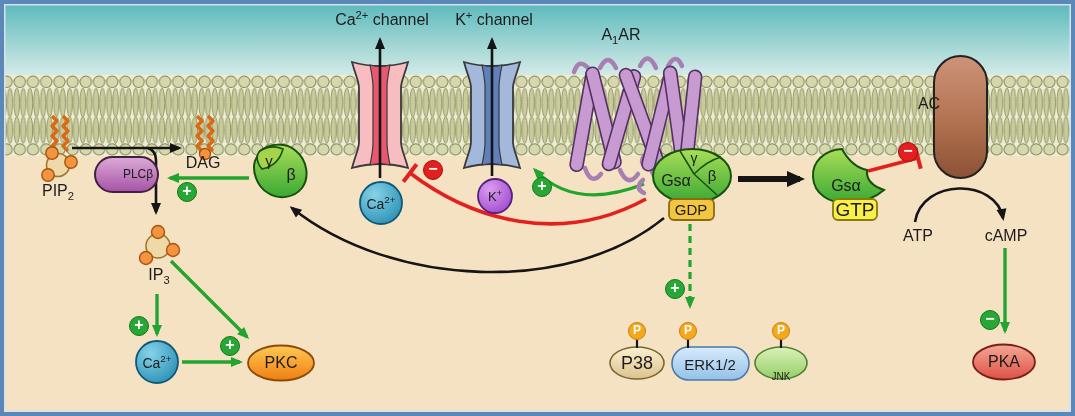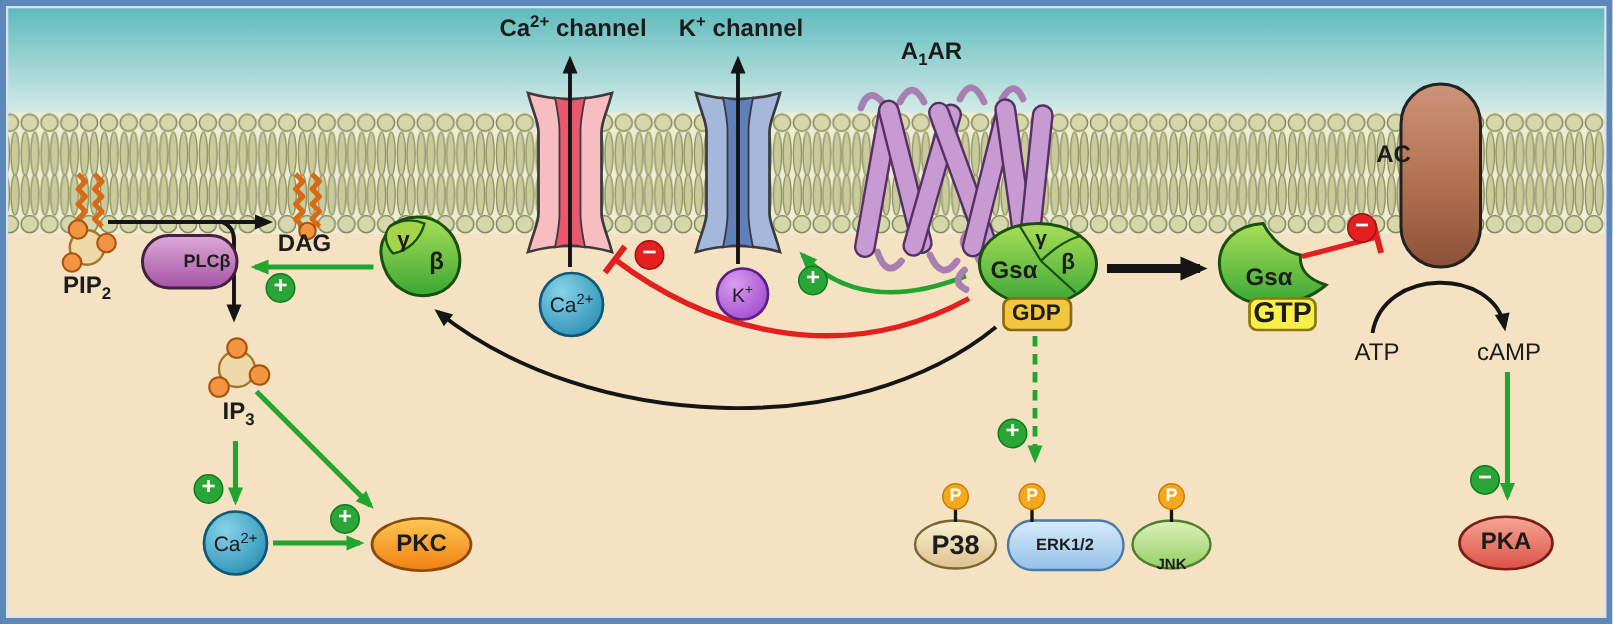--- a/index.html
+++ b/index.html
@@ -1,20 +1,20 @@
 <!DOCTYPE html>
 <html><head>
 <meta charset="utf-8">
 <style>
   html,body{margin:0;padding:0;background:#fff;}
   #fig{position:relative;width:1075px;height:416px;overflow:hidden;
        font-family:"Liberation Sans", sans-serif;color:#1c1c1c;}
   #art{position:absolute;left:0;top:0;}
   .lbl{position:absolute;transform:translate(-50%,-50%);white-space:nowrap;
-       font-size:16px;line-height:1;color:#1c1c1c;font-weight:bold;}
+       font-size:16px;line-height:1;color:#1c1c1c;}
   .lbl sup,.lbl sub{font-size:70%;}
   .bold{font-weight:normal;}
   .badge{position:absolute;width:20px;height:20px;border-radius:50%;
          transform:translate(-50%,-50%);display:flex;align-items:center;
          justify-content:center;color:#fff;font-weight:bold;font-size:16px;
          line-height:1;box-sizing:border-box;}
   .badge.green{background:#2aa636;border:1px solid #0e7a1e;}
   .badge.red{background:#e32020;border:1px solid #a01010;}
   .badge.pbadge{width:18px;height:18px;background:#f5a81c;border:1px solid #c87f08;
                 font-size:12px;}
@@ -237,21 +237,21 @@
 <div class="lbl" style="left:694px;top:158px;font-size:14px">γ</div>
 <div class="lbl" style="left:712px;top:175px;font-size:15px">β</div>
 <div class="lbl" style="left:691px;top:209px;font-size:15px">GDP</div>
 <div class="lbl" style="left:846px;top:186px">Gsα</div>
 <div class="lbl" style="left:855px;top:209px;font-size:19px">GTP</div>
 <div class="lbl" style="left:929px;top:104px">AC</div>
 <div class="lbl bold" style="left:918px;top:236px">ATP</div>
 <div class="lbl bold" style="left:1006px;top:236px">cAMP</div>
 <div class="lbl" style="left:1004px;top:362px">PKA</div>
 <div class="lbl" style="left:637px;top:363px;font-size:18px">P38</div>
-<div class="lbl" style="left:710px;top:364px;font-size:11px">ERK1/2</div>
+<div class="lbl" style="left:710px;top:364px;font-size:15px">ERK1/2</div>
 <div class="lbl" style="left:781px;top:377px;font-size:10px">JNK</div>
 
 <div class="badge green" style="left:187px;top:192px">
       <span>+</span>
     </div>
 <div class="badge green" style="left:139px;top:326px">
       <span>+</span>
     </div>
 <div class="badge green" style="left:230px;top:346px">
       <span>+</span>

